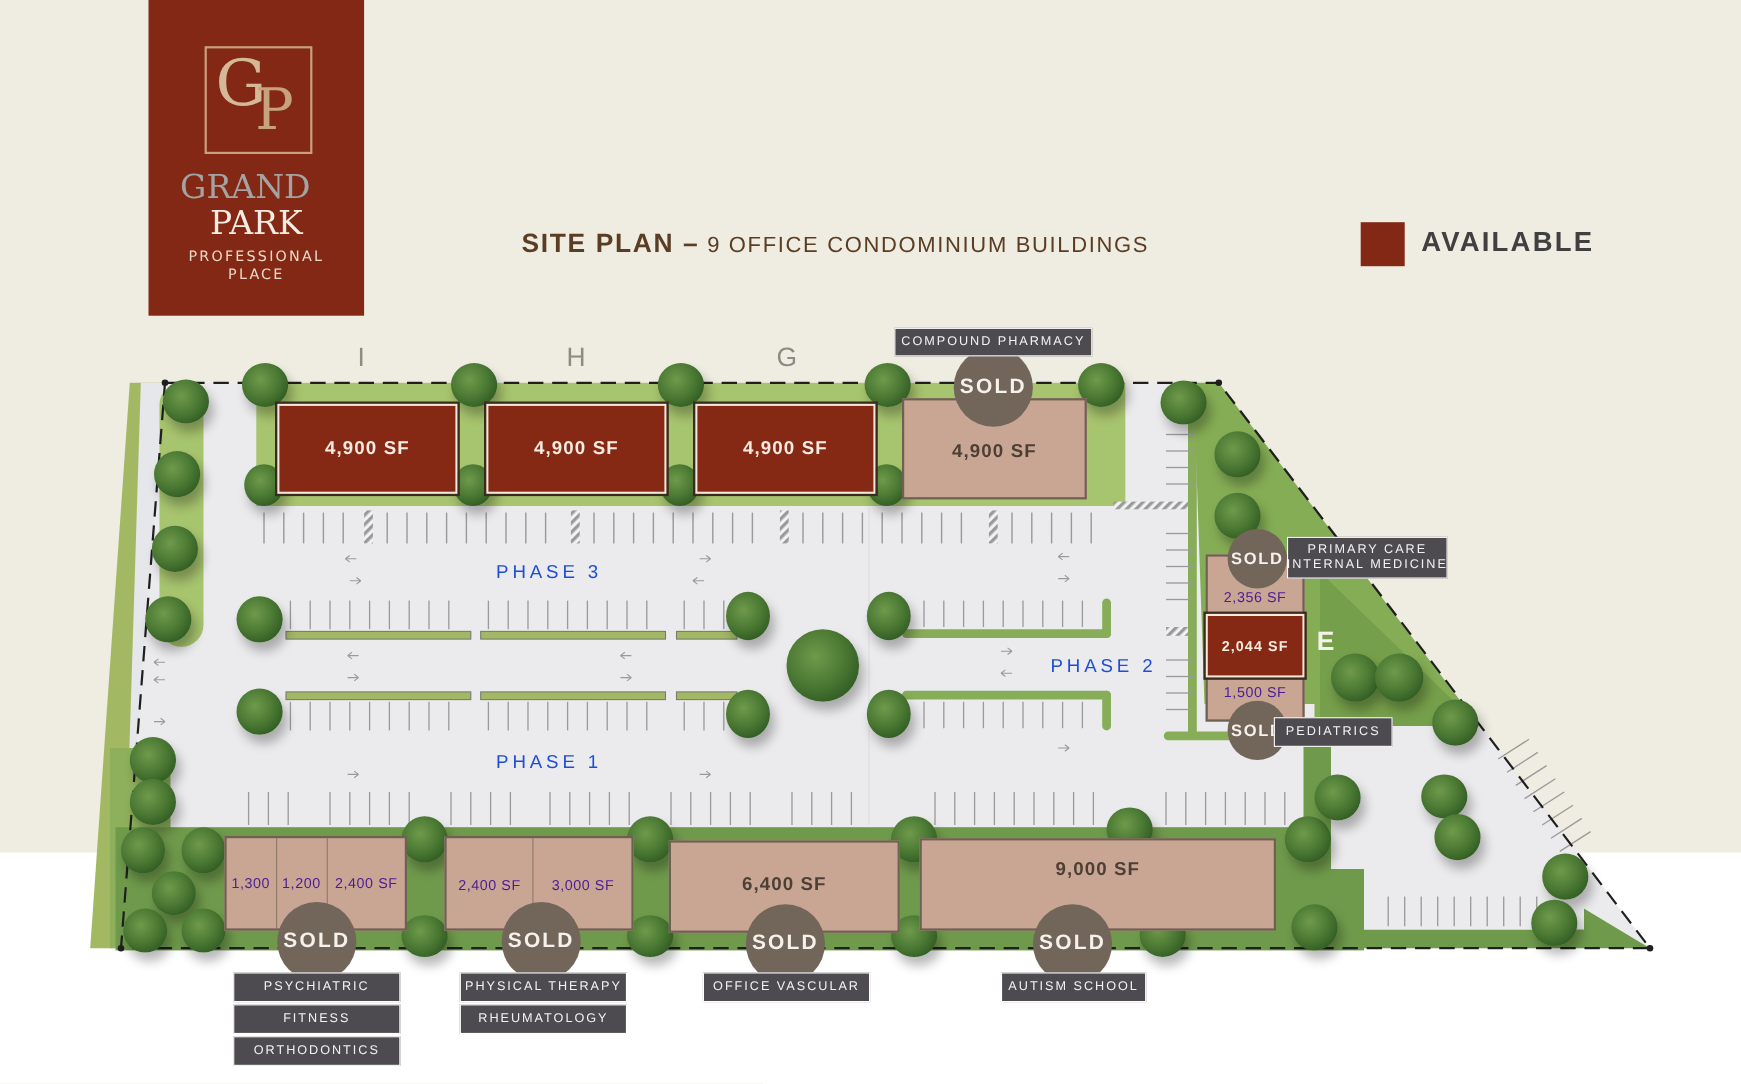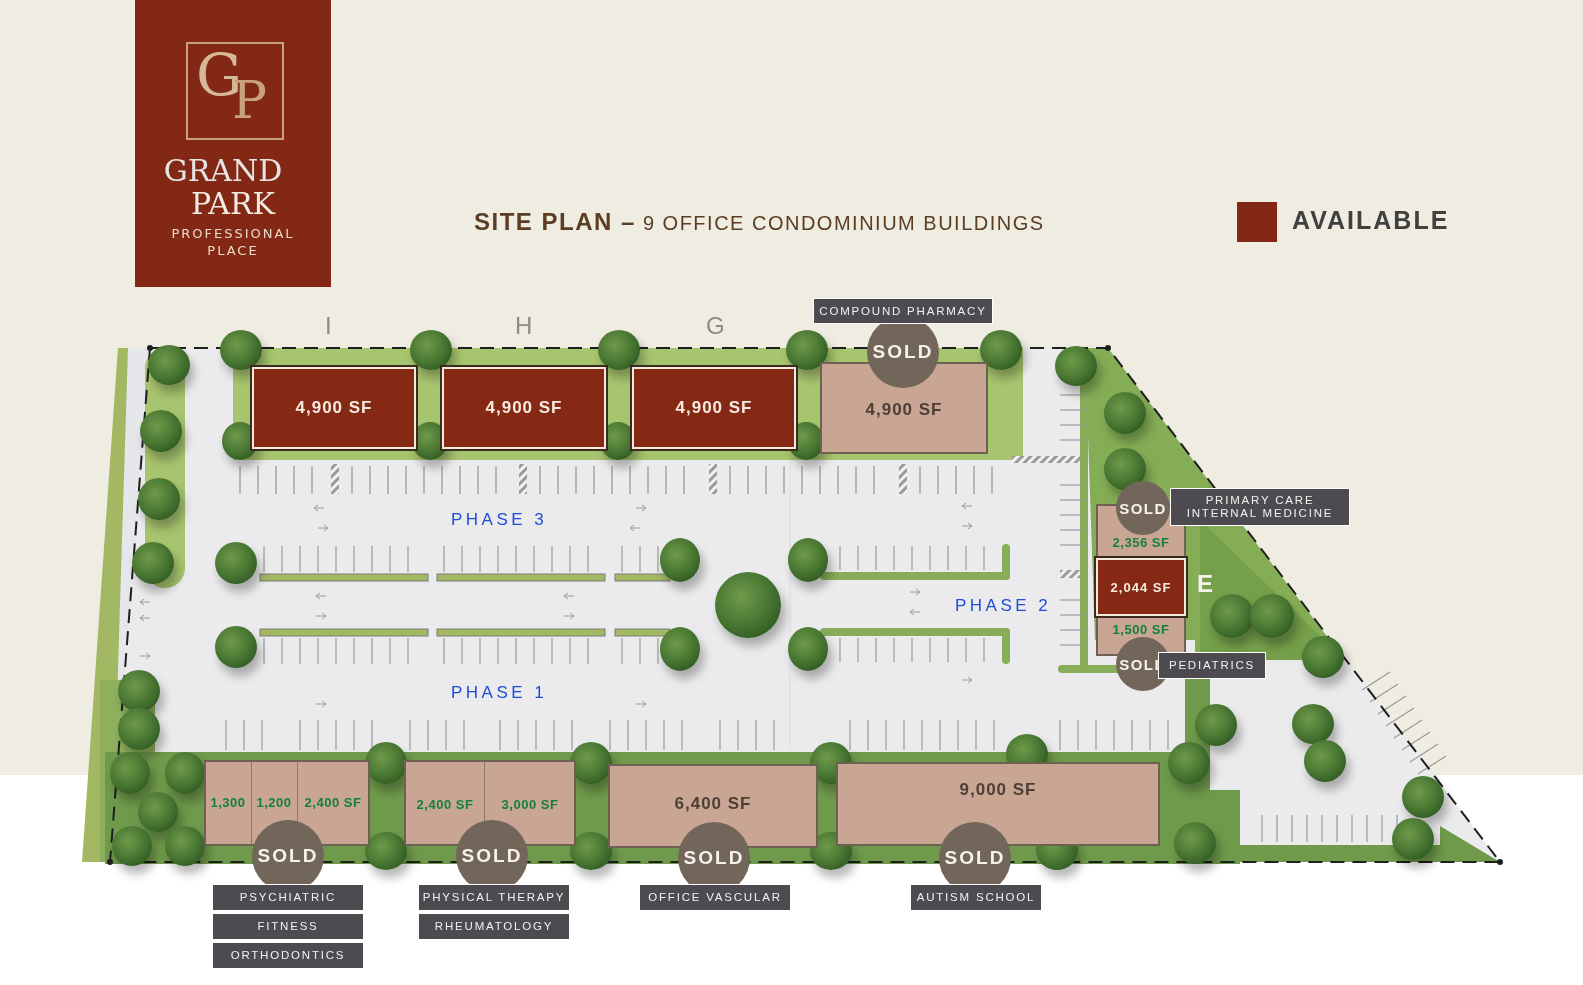--- a/index.html
+++ b/index.html
@@ -5,39 +5,39 @@
   * { box-sizing: border-box; margin: 0; padding: 0; }
   html, body { width: 1583px; height: 985px; overflow: hidden; }
   body { position: relative; background: #ffffff; font-family: "DejaVu Sans", sans-serif; }
   .bg-cream { position: absolute; left: 0; top: 0; width: 1583px; height: 775px; background: #efece1; }
 
   
   .logo { position: absolute; left: 135px; top: 0; width: 196px; height: 287px; background: #832814; }
   .logo-mark { position: absolute; left: 51px; top: 42px; width: 98px; height: 98px; border: 2px solid #c8a27c; }
   .logo-g { position: absolute; left: 8px; top: 2px; font-family: "DejaVu Serif", serif; font-size: 58px; color: #d4b897; line-height: 1; }
   .logo-p { position: absolute; left: 44px; top: 30px; font-family: "DejaVu Serif", serif; font-size: 52px; color: #c8a27c; line-height: 1; }
-  .logo-grand { position: absolute; left: 0; width: 176px; top: 156px; text-align: center; font-family: "DejaVu Serif", serif; font-size: 30px; color: #e5e5e5; line-height: 1; }
+  .logo-grand { position: absolute; left: 0; width: 176px; top: 156px; text-align: center; font-family: "DejaVu Serif", serif; font-size: 30px; color: #a3a3a3; line-height: 1; }
   .logo-park { position: absolute; left: 0; width: 196px; top: 189px; text-align: center; font-family: "DejaVu Serif", serif; font-size: 30px; color: #f4ece2; line-height: 1; }
   .logo-prof { position: absolute; left: 0; width: 196px; top: 226px; text-align: center; font-size: 13px; letter-spacing: 2px; color: #ead9c8; }
   .logo-place { position: absolute; left: 0; width: 196px; top: 243px; text-align: center; font-size: 13px; letter-spacing: 2px; color: #ead9c8; }
 
   
   .title { position: absolute; left: 474px; top: 208px; font-family: "Liberation Sans", sans-serif; color: #5a3d22; letter-spacing: 1.5px; white-space: nowrap; }
   .title-bold { font-weight: bold; font-size: 24px; }
   .title-light { font-size: 20px; }
   .legend-swatch { position: absolute; left: 1237px; top: 202px; width: 40px; height: 40px; background: #832814; }
   .legend-label { position: absolute; left: 1292px; top: 206px; font-family: "Liberation Sans", sans-serif; font-weight: bold; font-size: 25px; letter-spacing: 2px; color: #404040; }
 
   
   .site-svg { position: absolute; left: 0; top: 0; }
 
   .bldg { position: absolute; display: flex; align-items: center; justify-content: center; font-family: "Liberation Sans", sans-serif; font-weight: bold; letter-spacing: 1px; }
   .bldg.avail { background: #862914; color: #f6ebe0; border: 2px solid #f3e9dd; outline: 2px solid #3b2a1e; font-size: 17px; }
   .bldg.sold { background: #c9a694; color: #4e3f35; border: 2px solid #6e6052; font-size: 17px; }
-  .unit { position: absolute; display: flex; align-items: center; justify-content: center; font-family: "Liberation Sans", sans-serif; font-weight: bold; color: #15803d; font-size: 13px; letter-spacing: 0.5px; }
+  .unit { position: absolute; display: flex; align-items: center; justify-content: center; font-family: "Liberation Sans", sans-serif; font-weight: normal; color: #4c1d95; font-size: 13px; letter-spacing: 0.5px; }
   .unit-div { position: absolute; width: 1px; background: #8c7868; }
 
   .sold-badge { position: absolute; width: 72px; height: 72px; border-radius: 50%; background: #72665a; color: #f6f1ea; font-family: "Liberation Sans", sans-serif; font-weight: bold; font-size: 19px; letter-spacing: 2px; display: flex; align-items: center; justify-content: center; }
   .sold-badge.sm { width: 54px; height: 54px; font-size: 15px; letter-spacing: 1.5px; }
 
   .tenant { position: absolute; background: #4d4b4f; color: #f1f1f1; border: 1px solid #ffffff; font-family: "Liberation Sans", sans-serif; font-size: 11.5px; letter-spacing: 1.8px; display: flex; align-items: center; justify-content: center; text-align: center; line-height: 1.1; white-space: nowrap; }
 
   .bldg-letter { position: absolute; font-family: "Liberation Sans", sans-serif; font-size: 24px; color: #8e8a84; }
   .bldg-letter.light { color: #f4f1ea; font-weight: bold; }
   .phase { position: absolute; font-family: "Liberation Sans", sans-serif; font-size: 17px; letter-spacing: 3.5px; color: #1d4ed8; }
@@ -393,21 +393,21 @@
 <div class="tenant" style="left:813px;top:298px;width:180px;height:26px;">COMPOUND PHARMACY</div>
 
 <div class="bldg sold" style="left:1096px;top:504px;width:90px;height:152px;"></div>
 <div class="unit" style="left:1096px;top:530px;width:90px;height:24px;">2,356 SF</div>
 <div class="bldg avail" style="left:1096px;top:558px;width:90px;height:58px;font-size:13px;">
   <span>2,044 SF</span>
 </div>
 <div class="unit" style="left:1096px;top:618px;width:90px;height:22px;">1,500 SF</div>
 <div class="sold-badge sm" style="left:1116px;top:481px;">SOLD</div>
 <div class="sold-badge sm" style="left:1116px;top:637px;">SOLD</div>
-<div class="tenant" style="left:1170px;top:488px;width:180px;height:38px;flex-direction:column;">
+<div class="tenant" style="left:1170px;top:488px;width:146px;height:38px;flex-direction:column;">
   <span>PRIMARY CARE</span>
   <span>INTERNAL MEDICINE</span>
 </div>
 <div class="tenant" style="left:1158px;top:652px;width:108px;height:27px;">PEDIATRICS</div>
 
 <div class="phase" style="left:451px;top:510px;">PHASE 3</div>
 <div class="phase" style="left:955px;top:596px;">PHASE 2</div>
 <div class="phase" style="left:451px;top:683px;">PHASE 1</div>
 
 <div class="bldg sold" style="left:204px;top:760px;width:166px;height:86px;"></div>

